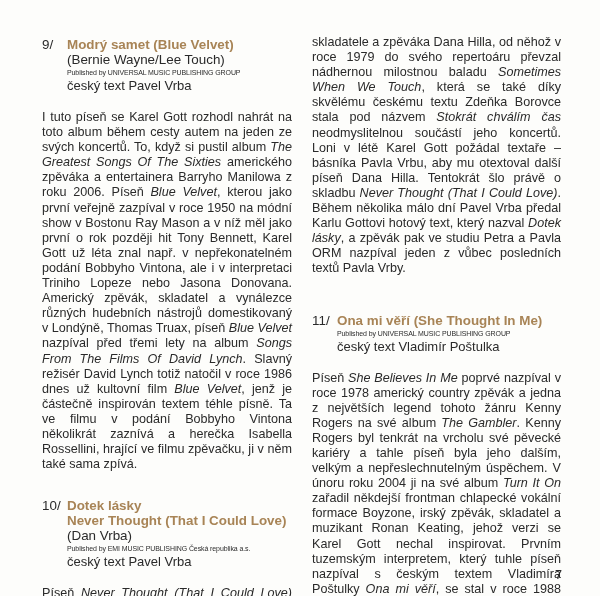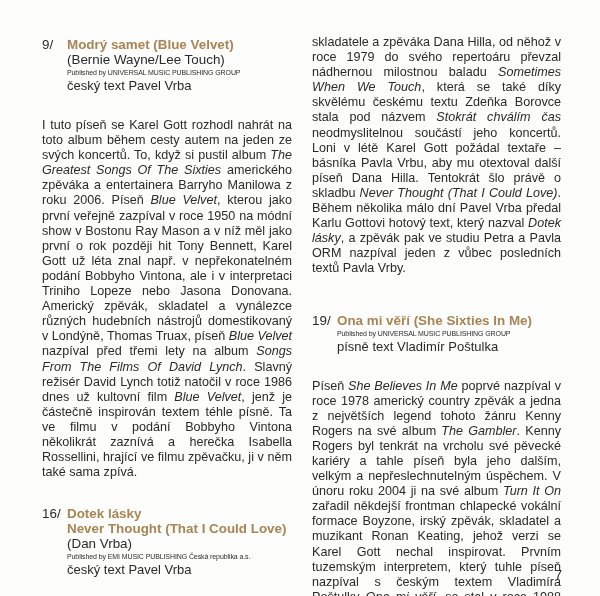--- a/index.html
+++ b/index.html
@@ -11,59 +11,59 @@
   .col { position: absolute; top: 0; }
   .col.left { left: 42px; width: 250px; }
   .col.right { left: 312px; width: 249px; }
   .track { position: relative; }
   .num { position: absolute; left: 0; font-size: 13.4px; line-height: 15px; color: #2a2a2a; }
   .tinfo { margin-left: 25px; }
   .title { color: #a88456; font-weight: bold; font-size: 13.4px; line-height: 15px; }
   .author { font-size: 13.4px; line-height: 15px; }
   .pub { font-family: "Liberation Sans", sans-serif; font-size: 7.6px; line-height: 11px; letter-spacing: -0.1px; transform: scaleX(0.92); transform-origin: left; white-space: nowrap; }
   .cz { font-size: 13px; line-height: 16px; }
-  .para { font-size: 12.6px; line-height: 15.1px; text-align: justify; margin-top: 24px; }
+  .para { font-size: 12.6px; line-height: 15.1px; text-align: justify; margin-top: 16px; }
   .para i { font-style: italic; }
   .pagenum { position: absolute; left: 555px; top: 568px; font-size: 12.6px; }
 </style>
 </head>
 <body>
 
 <div class="col left">
   <div class="track" style="margin-top:37px">
     <span class="num">9/</span>
     <div class="tinfo">
       <div class="title">Modrý samet (Blue Velvet)</div>
       <div class="author">(Bernie Wayne/Lee Touch)</div>
       <div class="pub">Published by UNIVERSAL MUSIC PUBLISHING GROUP</div>
       <div class="cz">český text Pavel Vrba</div>
     </div>
     <div class="para">I tuto píseň se Karel Gott rozhodl nahrát na toto album během cesty autem na jeden ze svých koncertů. To, když si pustil album <i>The Greatest Songs Of The Sixties</i> amerického zpěváka a entertainera Barryho Manilowa z roku 2006. Píseň <i>Blue Velvet</i>, kterou jako první veřejně zazpíval v roce 1950 na módní show v Bostonu Ray Mason a v níž měl jako první o rok později hit Tony Bennett, Karel Gott už léta znal např. v nepřekonatelném podání Bobbyho Vintona, ale i v interpretaci Triniho Lopeze nebo Jasona Donovana. Americký zpěvák, skladatel a vynálezce různých hudebních nástrojů domestikovaný v Londýně, Thomas Truax, píseň <i>Blue Velvet</i> nazpíval před třemi lety na album <i>Songs From The Films Of David Lynch</i>. Slavný režisér David Lynch totiž natočil v roce 1986 dnes už kultovní film <i>Blue Velvet</i>, jenž je částečně inspirován textem téhle písně. Ta ve filmu v podání Bobbyho Vintona několikrát zaznívá a herečka Isabella Rossellini, hrající ve filmu zpěvačku, ji v něm také sama zpívá.</div>
   </div>
 
   <div class="track" style="margin-top:26px">
-    <span class="num">16/</span>
+    <span class="num">10/</span>
     <div class="tinfo">
       <div class="title">Dotek lásky</div>
       <div class="title">Never Thought (That I Could Love)</div>
       <div class="author">(Dan Vrba)</div>
       <div class="pub">Published by EMI MUSIC PUBLISHING Česká republika a.s.</div>
       <div class="cz">český text Pavel Vrba</div>
     </div>
     <div class="para">Píseň <i>Never Thought (That I Could Love)</i> objevil Karel Gott ve zpěvníku kanadského</div>
   </div>
 </div>
 
 <div class="col right">
   <div class="para" style="margin-top:35px">skladatele a zpěváka Dana Hilla, od něhož v roce 1979 do svého repertoáru převzal nádhernou milostnou baladu <i>Sometimes When We Touch</i>, která se také díky skvělému českému textu Zdeňka Borovce stala pod názvem <i>Stokrát chválím čas</i> neodmyslitelnou součástí jeho koncertů. Loni v létě Karel Gott požádal textaře – básníka Pavla Vrbu, aby mu otextoval další píseň Dana Hilla. Tentokrát šlo právě o skladbu <i>Never Thought (That I Could Love)</i>. Během několika málo dní Pavel Vrba předal Karlu Gottovi hotový text, který nazval <i>Dotek lásky</i>, a zpěvák pak ve studiu Petra a Pavla ORM nazpíval jeden z vůbec posledních textů Pavla Vrby.</div>
 
   <div class="track" style="margin-top:36px">
-    <span class="num">19/</span>
+    <span class="num">11/</span>
     <div class="tinfo">
-      <div class="title">Ona mi věří (She Sixties In Me)</div>
+      <div class="title">Ona mi věří (She Thought In Me)</div>
       <div class="pub">Published by UNIVERSAL MUSIC PUBLISHING GROUP</div>
-      <div class="cz">písně text Vladimír Poštulka</div>
+      <div class="cz">český text Vladimír Poštulka</div>
     </div>
     <div class="para">Píseň <i>She Believes In Me</i> poprvé nazpíval v roce 1978 americký country zpěvák a jedna z největších legend tohoto žánru Kenny Rogers na své album <i>The Gambler</i>. Kenny Rogers byl tenkrát na vrcholu své pěvecké kariéry a tahle píseň byla jeho dalším, velkým a nepřeslechnutelným úspěchem. V únoru roku 2004 ji na své album <i>Turn It On</i> zařadil někdejší frontman chlapecké vokální formace Boyzone, irský zpěvák, skladatel a muzikant Ronan Keating, jehož verzi se Karel Gott nechal inspirovat. Prvním tuzemským interpretem, který tuhle píseň nazpíval s českým textem Vladimíra Poštulky <i>Ona mi věří</i>, se stal v roce 1988 Pavel Bobek.</div>
   </div>
 </div>
 
 <div class="pagenum">7</div>
 
 </body></html>

